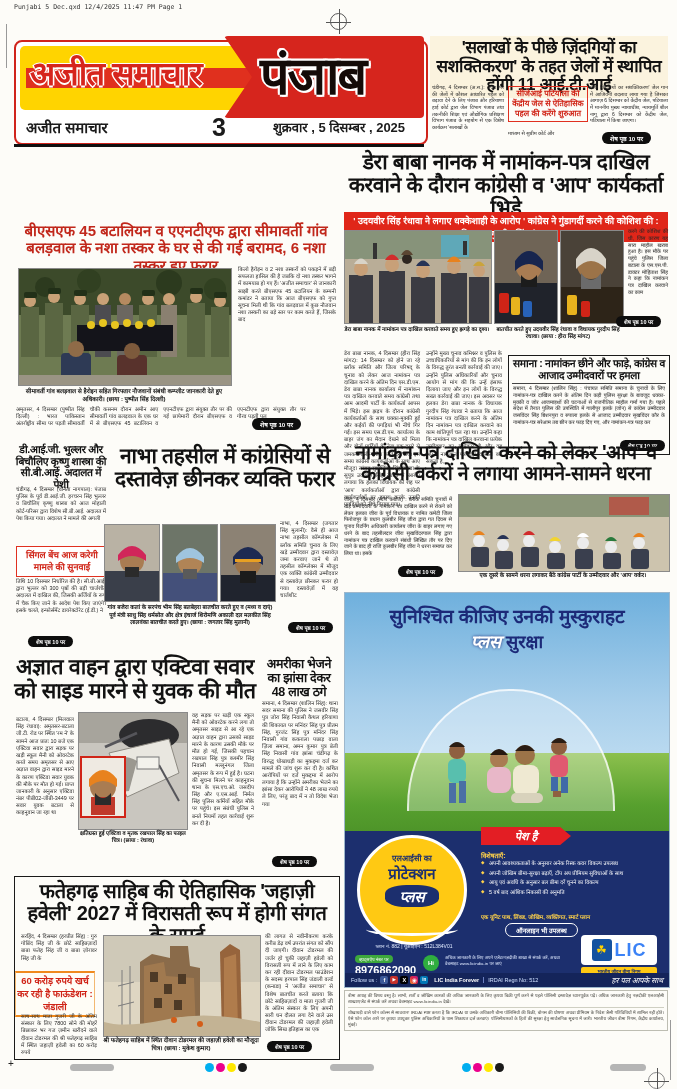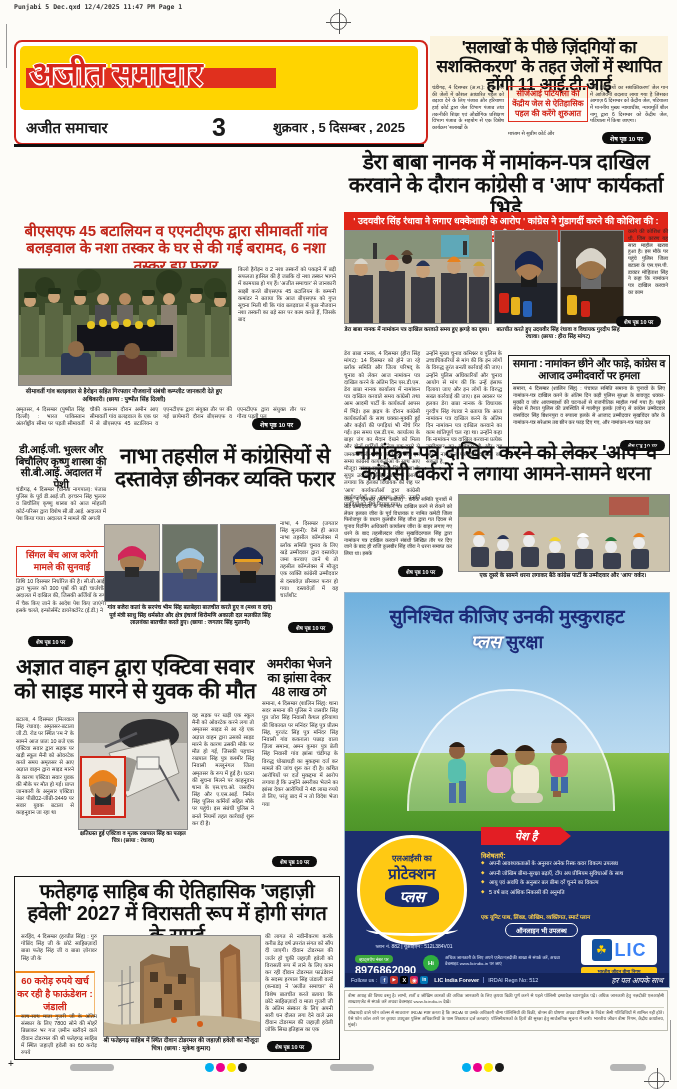--- a/index.html
+++ b/index.html
@@ -61,29 +61,32 @@
   .regmark{position:absolute;width:15px;height:15px;border:1px solid #555;border-radius:50%;}
   .regmark:before,.regmark:after{content:"";position:absolute;background:#555;}
   .regmark:before{left:50%;top:-5px;width:1px;height:25px;}
   .regmark:after{top:50%;left:-5px;height:1px;width:25px;}
 </style>
 </head>
 <body>
 
 <div class="page">
 
-  <div class="abs" style="left:14px;top:3px;font-family:'DejaVu Sans Mono',monospace;font-size:6.5px;font-weight:700;color:#333;">Punjabi 5 Dec.qxd   12/4/2025  11:47 PM  Page 1</div>
+  <div class="abs" style="left:14px;top:3px;font-family:'DejaVu Sans Mono',monospace;font-size:6.5px;font-weight:400;color:#333;">Punjabi 5 Dec.qxd   12/4/2025  11:47 PM  Page 1</div>
   <div class="regmark" style="left:330px;top:13px;"></div>
   <div class="abs" style="left:6px;top:24px;width:1px;height:44px;background:#999;"></div>
   <div class="abs" style="left:33px;top:78px;font-size:9px;color:#222;">+</div>
 
   <div class="mast">
     <div class="mast-yellow"></div>
     <div class="mast-redband"></div>
     <div class="mast-brand">अजीत समाचार</div>
+    <div class="ribbon">
+      <div class="ribbon-txt">पंजाब</div>
+    </div>
     <div class="mast-foot">
       <div style="font-size:15px;font-weight:700;width:150px;">अजीत समाचार</div>
       <div style="font-size:25px;font-weight:700;width:86px;text-align:center;">3</div>
       <div style="font-size:13px;font-weight:700;flex:1;text-align:center;">शुक्रवार , 5 दिसम्बर , 2025</div>
     </div>
   </div>
   <div class="rule" style="left:14px;top:144px;width:410px;height:3px;"></div>
 
   <div class="abs cream hl" style="left:430px;top:36px;width:238px;font-size:17px;padding:3px 0;">'सलाखों के पीछे ज़िंदगियों का सशक्तिकरण' के तहत जेलों में स्थापित होंगी 11 आई.टी.आई</div>
   <div class="abs bodytxt" style="left:432px;top:84px;width:72px;height:58px;font-size:5px;">चंडीगढ़, 4 दिसम्बर (अ.स.): राज्य भर की जेलों में कौशल आधारित पहल को बढ़ावा देने के लिए पंजाब और हरियाणा हाई कोर्ट द्वारा जेल विभाग पंजाब तथा तकनीकी शिक्षा एवं औद्योगिक प्रशिक्षण विभाग पंजाब के सहयोग से एक विशेष कार्यक्रम 'सलाखों के</div>

